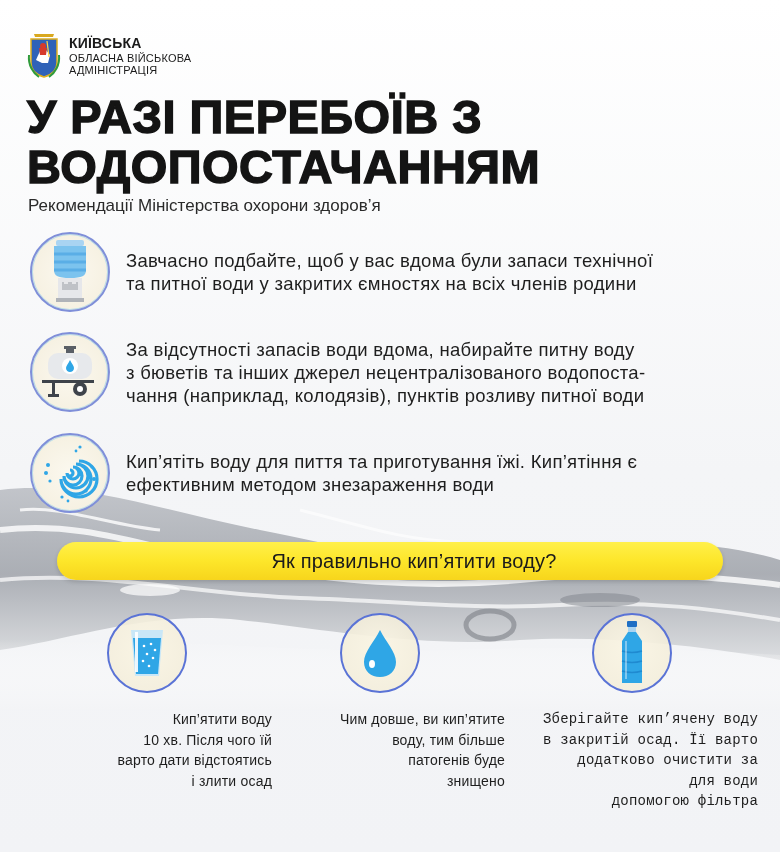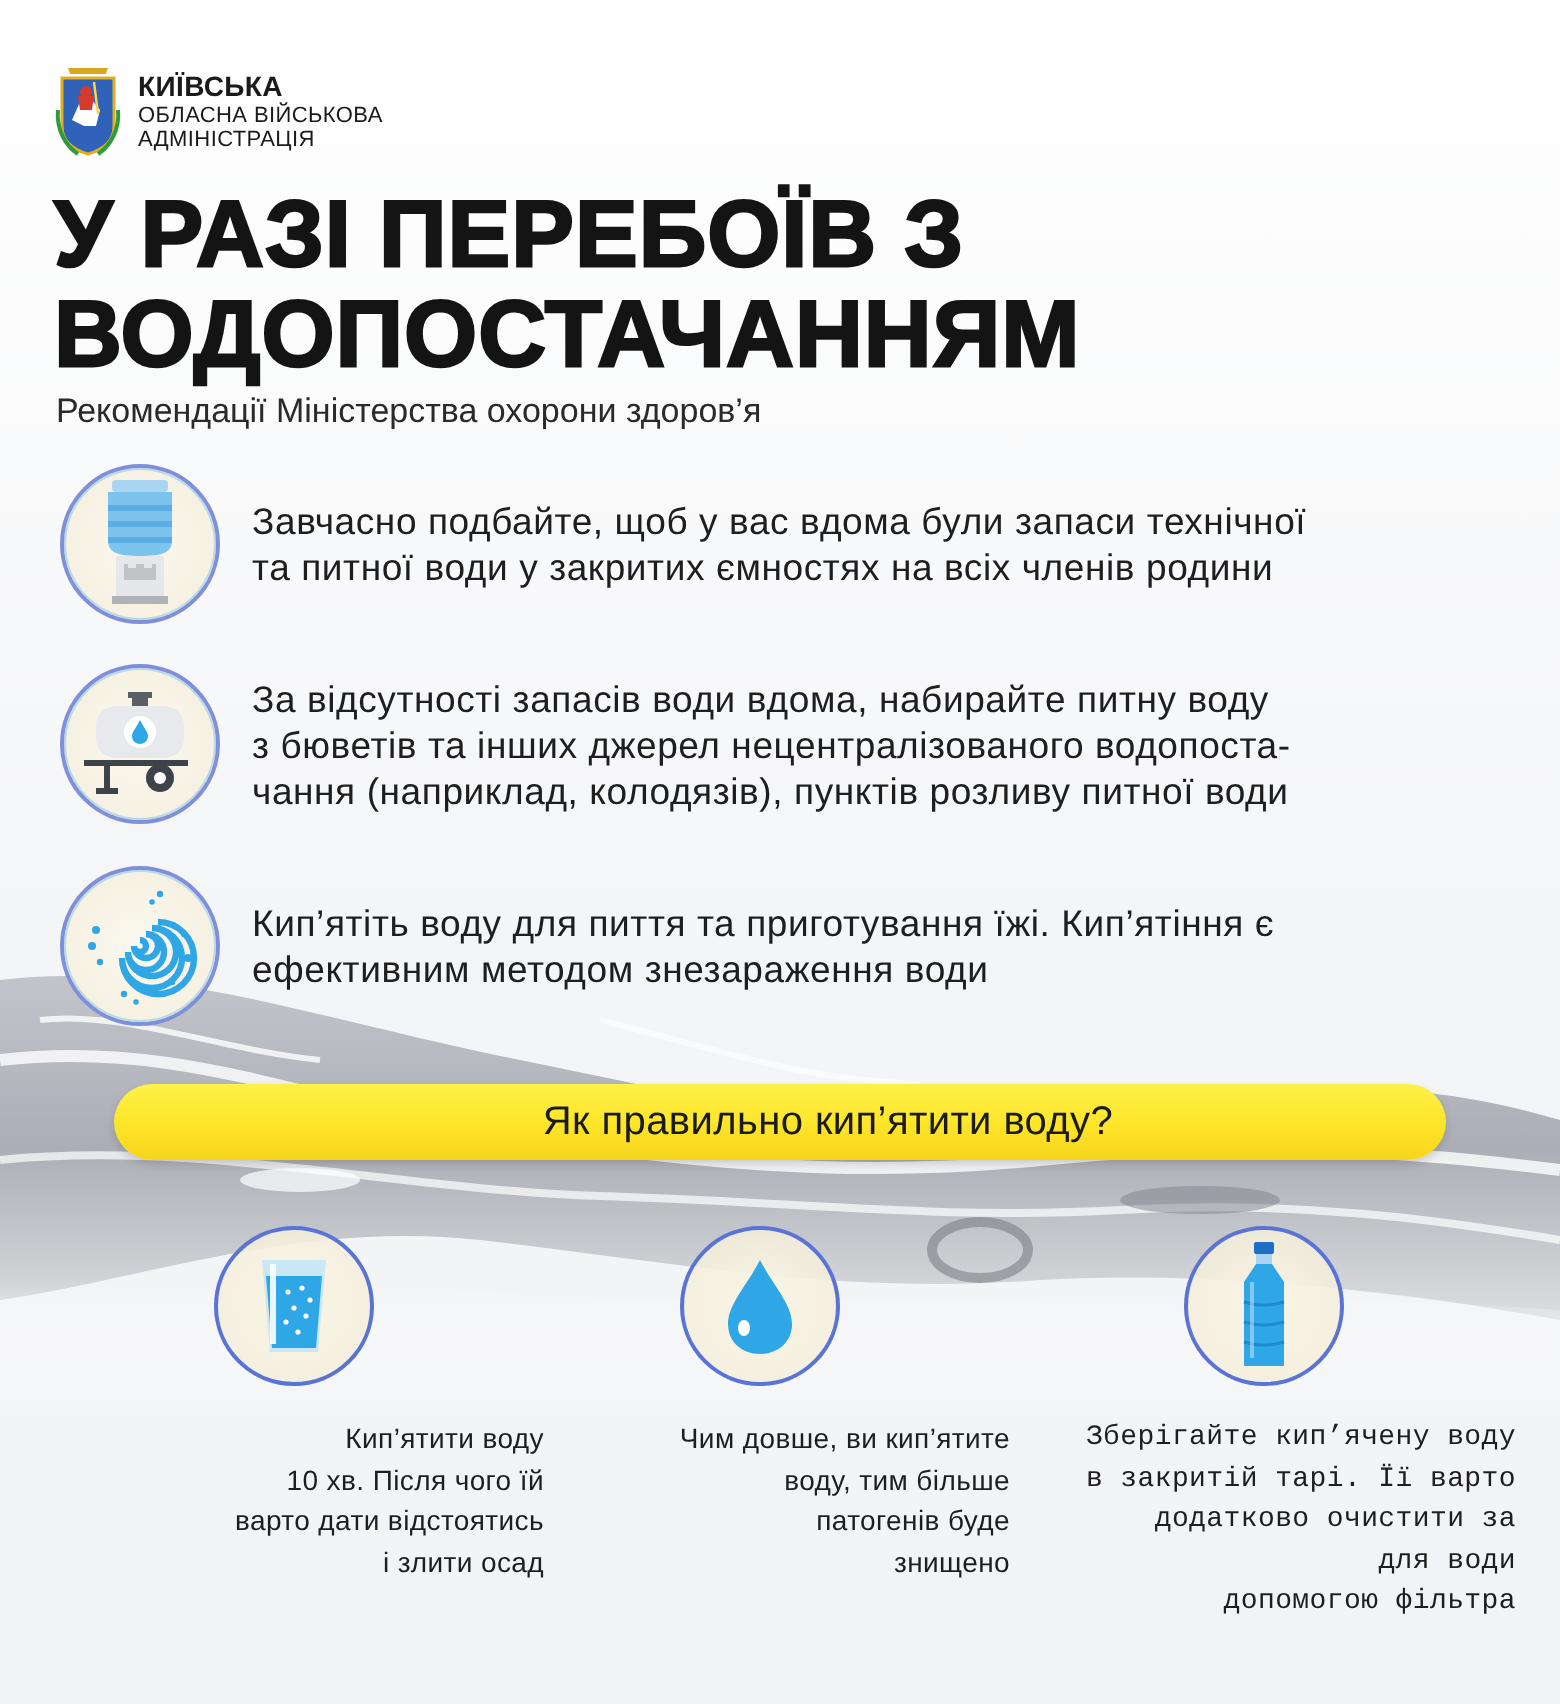--- a/index.html
+++ b/index.html
@@ -211,19 +211,19 @@
     <svg width="28" height="64" viewBox="0 0 28 64">
       <rect x="9" y="0" width="10" height="6" rx="1" fill="#1f6fc4"></rect>
       <rect x="10" y="6" width="8" height="5" fill="#a9d4f2"></rect>
       <path d="M10,11 L18,11 L24,20 L24,62 L4,62 L4,20 Z" fill="#2fa6e6"></path>
       <path d="M4,30 Q14,33 24,30 M4,40 Q14,43 24,40 M4,50 Q14,53 24,50" stroke="#1f8ad0" stroke-width="1.5" fill="none"></path>
       <rect x="7" y="20" width="2" height="38" fill="#ffffff" opacity="0.4"></rect>
     </svg>
   </div>
   <div class="col-text" style="left:508px; top:709px;font-family:Liberation Mono, monospace;">
     <div>Зберігайте кип’ячену воду</div>
-    <div>в закритій тарі. Її варто</div>
+    <div>в закритій осад. Її варто</div>
     <div>додатково очистити за</div>
     <div>для води</div>
     <div>допомогою фільтра</div>
   </div>
 
 </div>
 
 </body></html>

